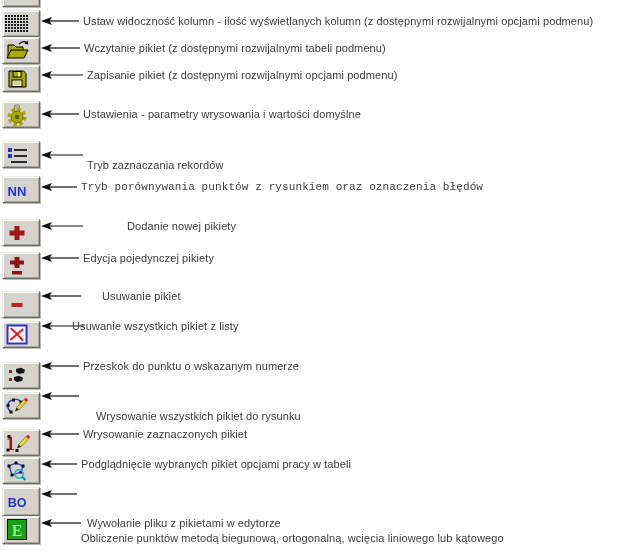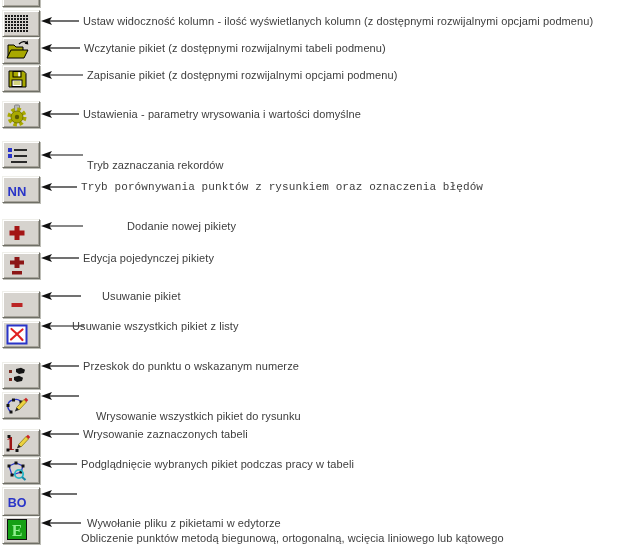--- a/index.html
+++ b/index.html
@@ -280,42 +280,42 @@
   <polygon points="20,4.5 22.5,7 24.2,5 22,2.8" fill="#cc2525"></polygon>
   <polygon points="12.5,12.5 15,15 10.8,16.6" fill="#2a2a2a"></polygon>
               </g>
             </svg>
           </span>
         </button>
         <svg class="arrow" width="38" height="10" style="left: 41px; top: 429px;">
           <line x1="8" y1="5" x2="38" y2="5" stroke="#111111" stroke-width="1.2"></line>
                   <polygon points="0,5 11,1 8.5,5 11,9" fill="#111111"></polygon>
         </svg>
-        <div class="lbl" style="left: 83px; top: 434px;">Wrysowanie zaznaczonych tabeli</div>
+        <div class="lbl" style="left: 83px; top: 434px;">Wrysowanie zaznaczonych pikiet</div>
       </div>
       <div>
         <button class="tb" style="top: 457px; height: 27px;">
           <span>
             <svg width="28" height="24" viewBox="0 0 28 24" xmlns="http://www.w3.org/2000/svg">
               <path d="M6,7 L13,4 L20,7 L18,13 L9,16 Z" fill="none" stroke="#2a35c8" stroke-width="1.2"></path>
      <rect x="4.5" y="5.5" width="3" height="3" fill="#141414"></rect>
               <rect x="11.5" y="2.5" width="3" height="3" fill="#141414"></rect>
               <rect x="18.5" y="5.5" width="3" height="3" fill="#141414"></rect>
               <rect x="16.5" y="11.5" width="3" height="3" fill="#141414"></rect>
               <rect x="7.5" y="14.5" width="3" height="3" fill="#141414"></rect>
      <circle cx="16" cy="15" r="4.2" fill="none" stroke="#25b8c8" stroke-width="1.8"></circle>
      <line x1="19" y1="18" x2="22.5" y2="21" stroke="#1888a8" stroke-width="2.2"></line>
             </svg>
           </span>
         </button>
         <svg class="arrow" width="36" height="10" style="left: 41px; top: 459px;">
           <line x1="8" y1="5" x2="36" y2="5" stroke="#111111" stroke-width="1.2"></line>
                   <polygon points="0,5 11,1 8.5,5 11,9" fill="#111111"></polygon>
         </svg>
-        <div class="lbl" style="left: 81px; top: 464px;">Podglądnięcie wybranych pikiet podczas pracy w tabeli</div>
+        <div class="lbl" style="left: 81px; top: 464px;">Podglądnięcie wybranych pikiet opcjami pracy w tabeli</div>
       </div>
       <div>
         <button class="tb" style="top: 487px; height: 29px;">
           <span>
             <svg width="28" height="24" viewBox="0 0 28 24" xmlns="http://www.w3.org/2000/svg">
               <text x="14" y="17" text-anchor="middle" font-family="'Liberation Sans',sans-serif" font-size="12.5" font-weight="bold" fill="#2a35c8">BO</text>
             </svg>
           </span>
         </button>
         <svg class="arrow" width="36" height="10" style="left: 41px; top: 489px;">

